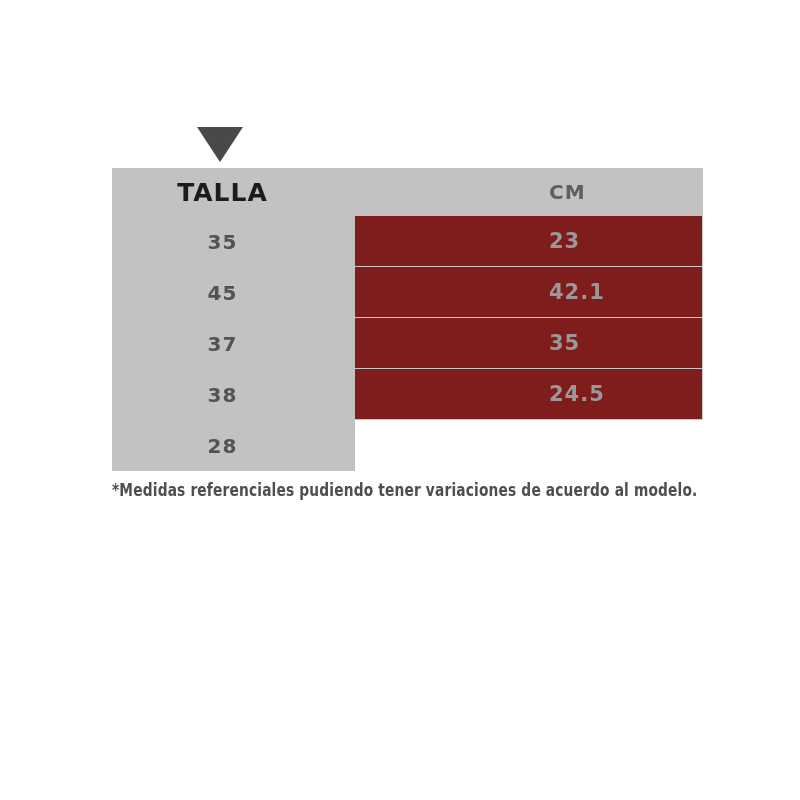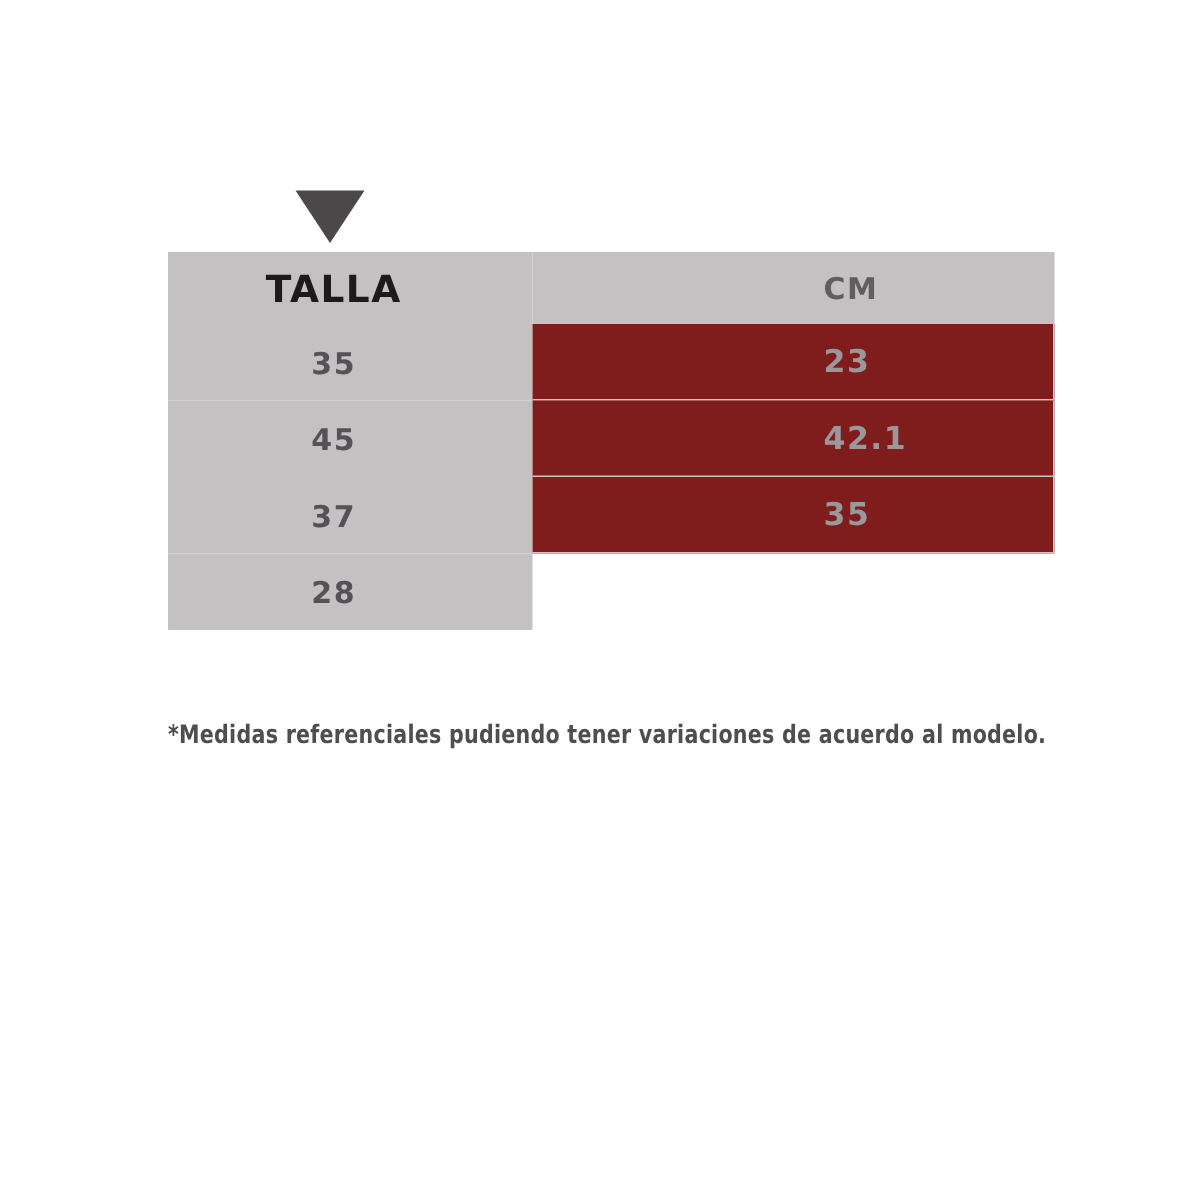--- a/index.html
+++ b/index.html
@@ -103,19 +103,23 @@
     </div>
     <div class="row body">
       <div class="cell left">45</div>
       <div class="cell right">42.1</div>
     </div>
     <div class="row body">
       <div class="cell left">37</div>
       <div class="cell right">35</div>
     </div>
     <div class="row body">
+      <div class="cell left">38</div>
+      <div class="cell right">24.5</div>
+    </div>
+    <div class="row body">
       <div class="cell left">28</div>
     </div>
   </div>
 
   <div class="footnote">*Medidas referenciales pudiendo tener variaciones de acuerdo al modelo.</div>
 
 </div>
 
 </body></html>

